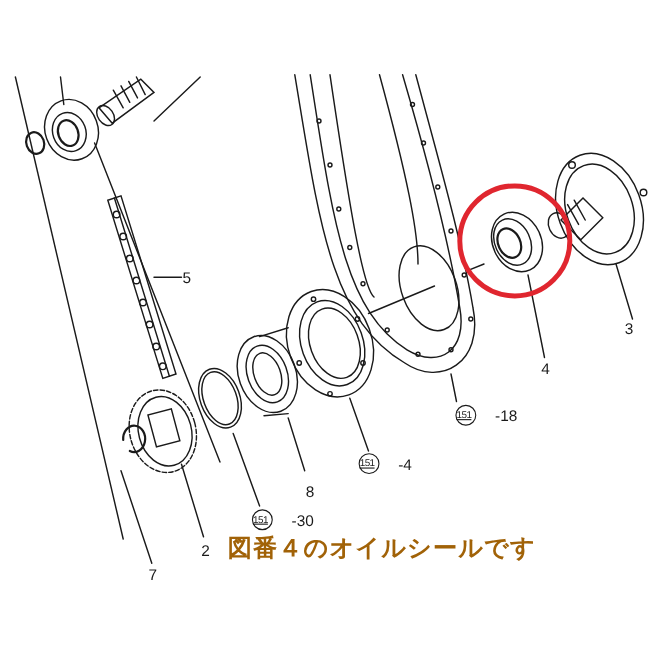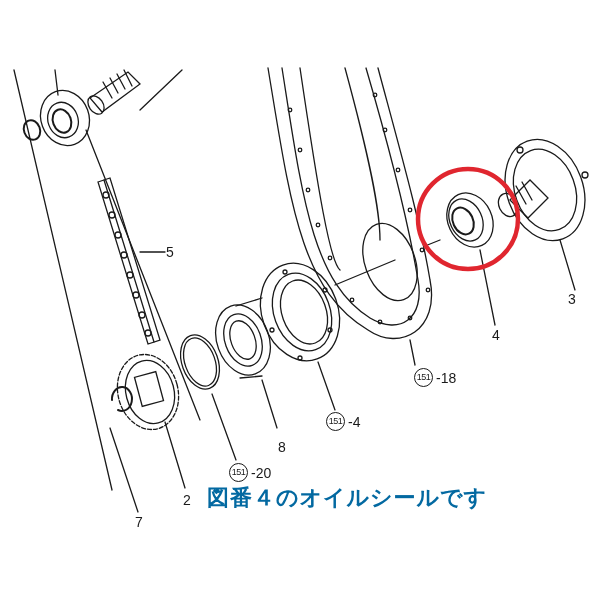--- a/index.html
+++ b/index.html
@@ -4,24 +4,24 @@
 <style>
   html, body { margin: 0; padding: 0; background: #ffffff; }
   body { width: 600px; height: 600px; position: relative; overflow: hidden;
          font-family: "Liberation Sans", sans-serif; }
   #diagram { position: absolute; left: 0; top: 0; width: 600px; height: 600px; }
   .lbl { position: absolute; font-family: "Liberation Sans", sans-serif;
          font-size: 14px; color: #1a1a1a; line-height: 1; }
   .ref { position: absolute; display: flex; align-items: center; font-size: 14px;
          color: #1a1a1a; line-height: 1; }
   .ref .circ { display: inline-block; width: 17px; height: 17px; border: 1.5px solid #1a1a1a;
-               border-radius: 50%; font-size: 9px; text-align: center; line-height: 17px;
-               margin-right: 3px; letter-spacing: -0.5px; }
+               border-radius: 50%; font-size: 9px; line-height: 17px;
+               margin-right: 17px; letter-spacing: -0.5px; text-decoration: underline; }
   .caption { position: absolute; left: 207px; top: 483px; font-size: 22px; font-weight: bold;
-             color: #0369a1; letter-spacing: 1px; white-space: nowrap;
+             color: #a16207; letter-spacing: 1px; white-space: nowrap;
              font-family: "DejaVu Sans", sans-serif; }
 </style>
 </head>
 <body>
 
 <svg id="diagram" viewBox="0 0 600 600" xmlns="http://www.w3.org/2000/svg">
   <g fill="none" stroke="#1a1a1a" stroke-width="1.3" stroke-linecap="round">
 
     <g>
       <line x1="14" y1="70" x2="112" y2="490"></line>
@@ -156,16 +156,16 @@
 <div class="ref" style="left:414px;top:368px;">
   <span class="circ">151</span>
   <span>-18</span>
 </div>
 <div class="ref" style="left:326px;top:412px;">
   <span class="circ">151</span>
   <span>-4</span>
 </div>
 <div class="ref" style="left:229px;top:463px;">
   <span class="circ">151</span>
-  <span>-20</span>
+  <span>-30</span>
 </div>
 
 <div class="caption">図番４のオイルシールです</div>
 
 </body></html>

